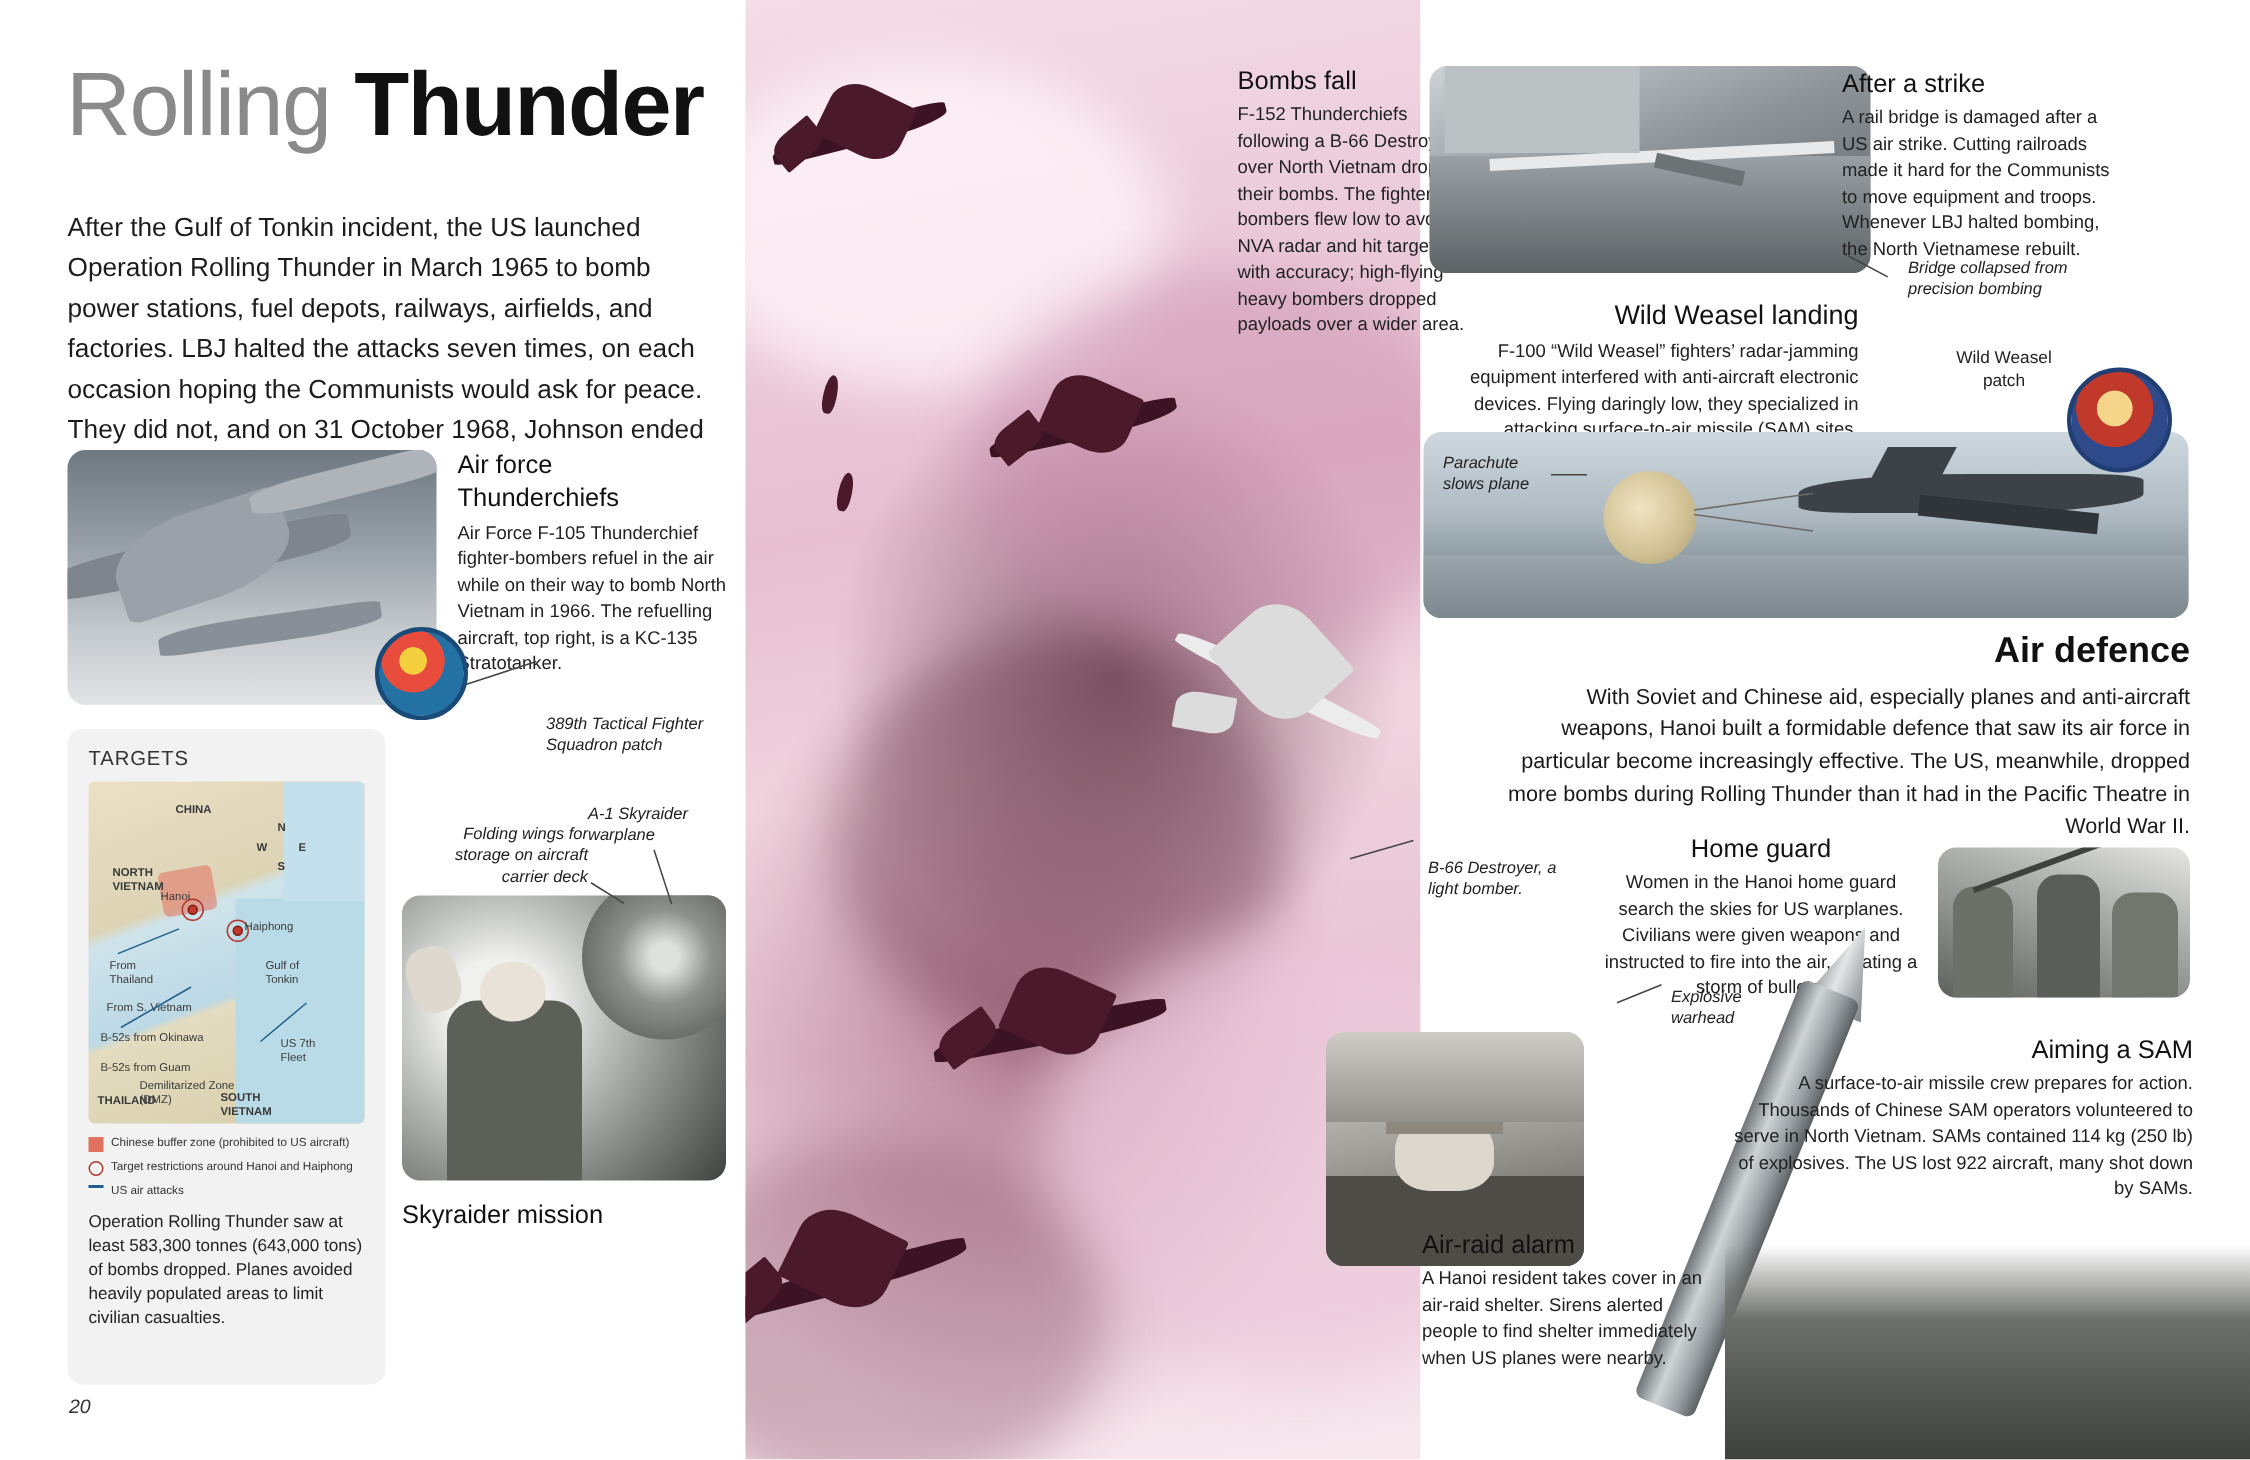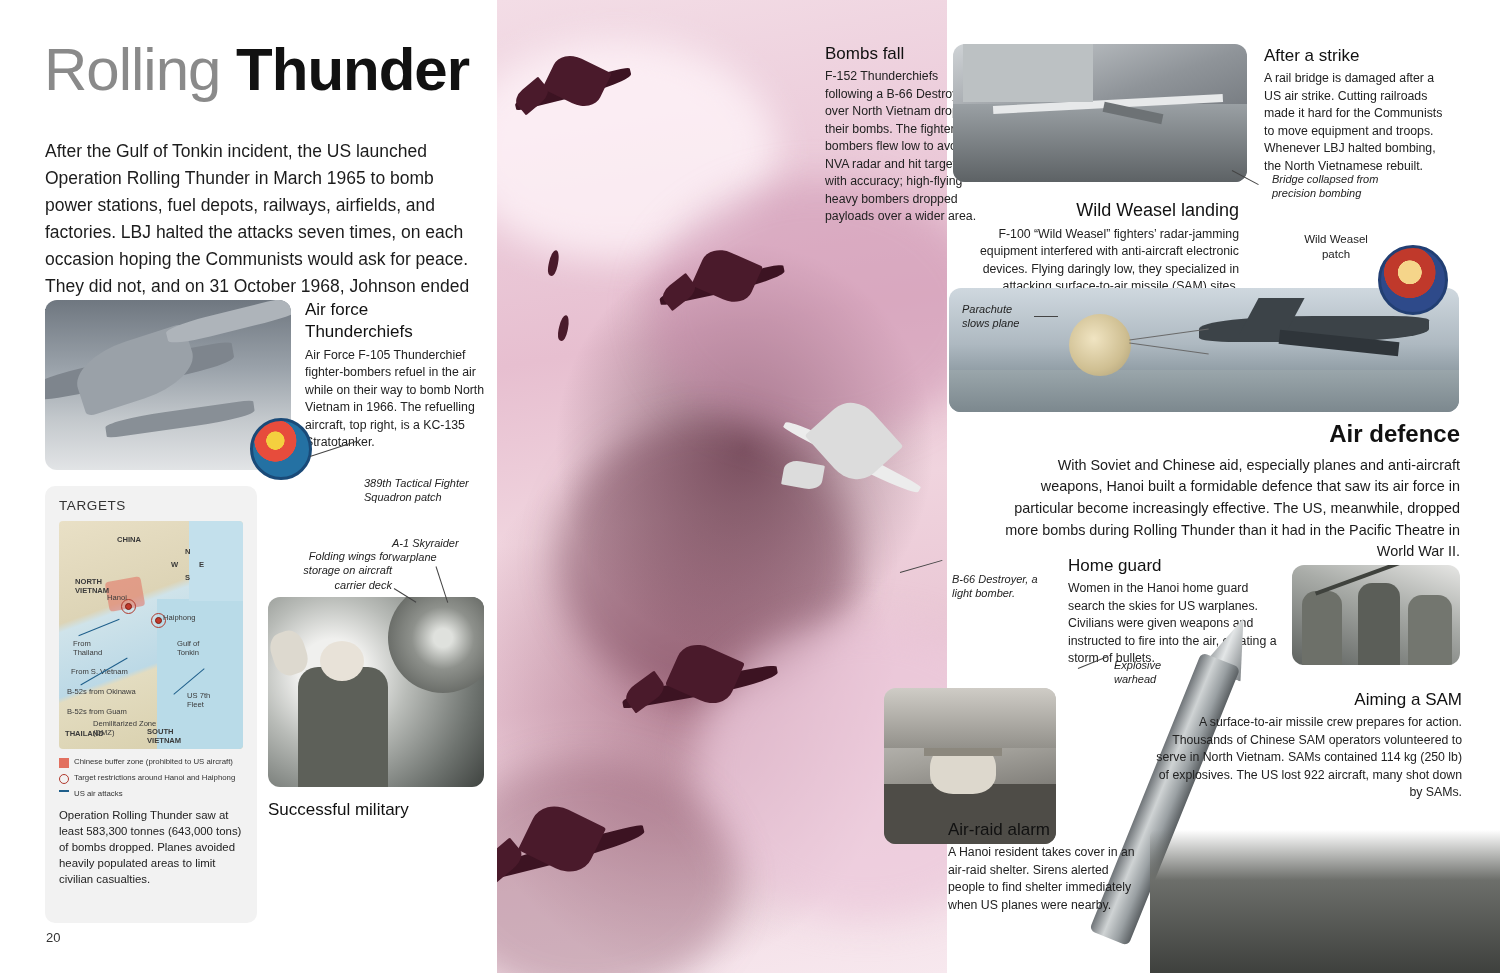--- a/index.html
+++ b/index.html
@@ -135,21 +135,21 @@
     background:linear-gradient(90deg,#8d9295,#e3e6e7 40%,#7d8285);
     transform:rotate(22deg); transform-origin:bottom center;
     clip-path:polygon(50% 0,100% 100%,0 100%);
   }
   .ground-crowd {
     position:absolute; left:1150px; top:830px; width:350px; height:143px;
     background:linear-gradient(180deg, rgba(90,92,88,0) 0%, #6d6f6b 35%, #3e403d 100%);
     border-radius:6px 0 0 0;
   }
 
-  .pagenum { position:absolute; left:46px; top:930px; font-size:13px; color:#333; }
+  .pagenum { position:absolute; left:46px; top:930px; font-size:13px; color:#333;font-style:italic; }
 </style>
 </head>
 <body>
 
 <div class="page">
 
   <div class="center-band">
     <div class="cloud c1"></div>
     <div class="cloud c2"></div>
     <div class="cloud c3"></div>
@@ -273,42 +273,42 @@
       <div style="position:absolute;left:52px;top:44px;width:44px;height:40px;border-radius:50%;background:#e8e2d8;"></div>
       <div style="position:absolute;left:4px;top:34px;width:34px;height:44px;border-radius:40%;background:#ddd9cf;transform:rotate(-18deg);"></div>
     </div>
   </div>
   <div class="caption-it" style="position:absolute;left:300px;top:549px;width:92px;text-align:right;">Folding wings for storage on aircraft carrier deck</div>
   <div class="line" style="left:394px;top:588px;width:26px;transform:rotate(32deg);"></div>
   <div class="caption-it" style="position:absolute;left:392px;top:536px;width:86px;">A-1 Skyraider warplane</div>
   <div class="line" style="left:436px;top:566px;width:38px;transform:rotate(72deg);"></div>
 
   <div style="position:absolute;left:268px;top:800px;width:206px;">
-    <div class="hl-head">Successful military</div>
+    <div class="hl-head">Skyraider mission</div>
   </div>
 
   <div class="pagenum">20</div>
 
   <div style="position:absolute;left:781px;top:44px;width:158px;margin-left:44px;">
     <div class="hl-head">Bombs fall</div>
     <p class="hl-body">F-152 Thunderchiefs following a B-66 Destroyer over North Vietnam drop their bombs. The fighter-bombers flew low to avoid NVA radar and hit targets with accuracy; high-flying heavy bombers dropped payloads over a wider area.</p>
   </div>
 
   <div class="line" style="left:900px;top:572px;width:44px;transform:rotate(-16deg);"></div>
   <div class="caption-it" style="position:absolute;left:952px;top:572px;width:86px;">B-66 Destroyer, a light bomber.</div>
 
   <div class="photo bw3" style="left:953px;top:44px;width:294px;height:138px;">
     <div class="ph-inner" style="position:relative;">
       <div style="position:absolute;left:0;top:60px;width:294px;height:78px;background:linear-gradient(180deg,#9aa0a4,#5d6265);"></div>
       <div style="position:absolute;left:40px;top:56px;width:230px;height:8px;background:#e7e9ea;transform:rotate(-3deg);"></div>
       <div style="position:absolute;left:150px;top:64px;width:60px;height:10px;background:#6d7275;transform:rotate(12deg);"></div>
       <div style="position:absolute;left:10px;top:0;width:130px;height:58px;background:#bcc1c3;"></div>
     </div>
   </div>
-  <div style="position:absolute;left:1264px;top:46px;width:180px;">
+  <div style="position:absolute;left:1228px;top:46px;width:180px;">
     <div class="hl-head">After a strike</div>
     <p class="hl-body">A rail bridge is damaged after a US air strike. Cutting railroads made it hard for the Communists to move equipment and troops. Whenever LBJ halted bombing, the North Vietnamese rebuilt.</p>
   </div>
   <div class="line" style="left:1232px;top:170px;width:30px;transform:rotate(28deg);"></div>
   <div class="caption-it" style="position:absolute;left:1272px;top:172px;width:120px;">Bridge collapsed from precision bombing</div>
 
   <div style="position:absolute;left:949px;top:200px;width:290px;text-align:right;">
     <div class="hl-head" style="font-size:18px;">Wild Weasel landing</div>
     <p class="hl-body">F-100 “Wild Weasel” fighters’ radar-jamming equipment interfered with anti-aircraft electronic devices. Flying daringly low, they specialized in attacking surface-to-air missile (SAM) sites.</p>
   </div>
@@ -340,21 +340,21 @@
   </div>
 
   <div class="photo bw4" style="left:1292px;top:565px;width:168px;height:100px;">
     <div class="ph-inner" style="position:relative;">
       <div style="position:absolute;left:10px;top:26px;width:40px;height:74px;background:#6d7069;border-radius:14px 14px 0 0;"></div>
       <div style="position:absolute;left:66px;top:18px;width:42px;height:82px;background:#5b5e58;border-radius:14px 14px 0 0;"></div>
       <div style="position:absolute;left:116px;top:30px;width:44px;height:70px;background:#73766f;border-radius:14px 14px 0 0;"></div>
       <div style="position:absolute;left:20px;top:6px;width:120px;height:4px;background:#3f423d;transform:rotate(-20deg);"></div>
     </div>
   </div>
-  <div style="position:absolute;left:1068px;top:556px;width:212px;text-align:left;">
+  <div style="position:absolute;left:1068px;top:556px;width:212px;text-align:center;">
     <div class="hl-head">Home guard</div>
     <p class="hl-body">Women in the Hanoi home guard search the skies for US warplanes. Civilians were given weapons and instructed to fire into the air, creating a storm of bullets.</p>
   </div>
 
   <div class="missile">
     <div class="nose"></div>
     <div class="shaft"></div>
   </div>
   <div class="ground-crowd"></div>
 

